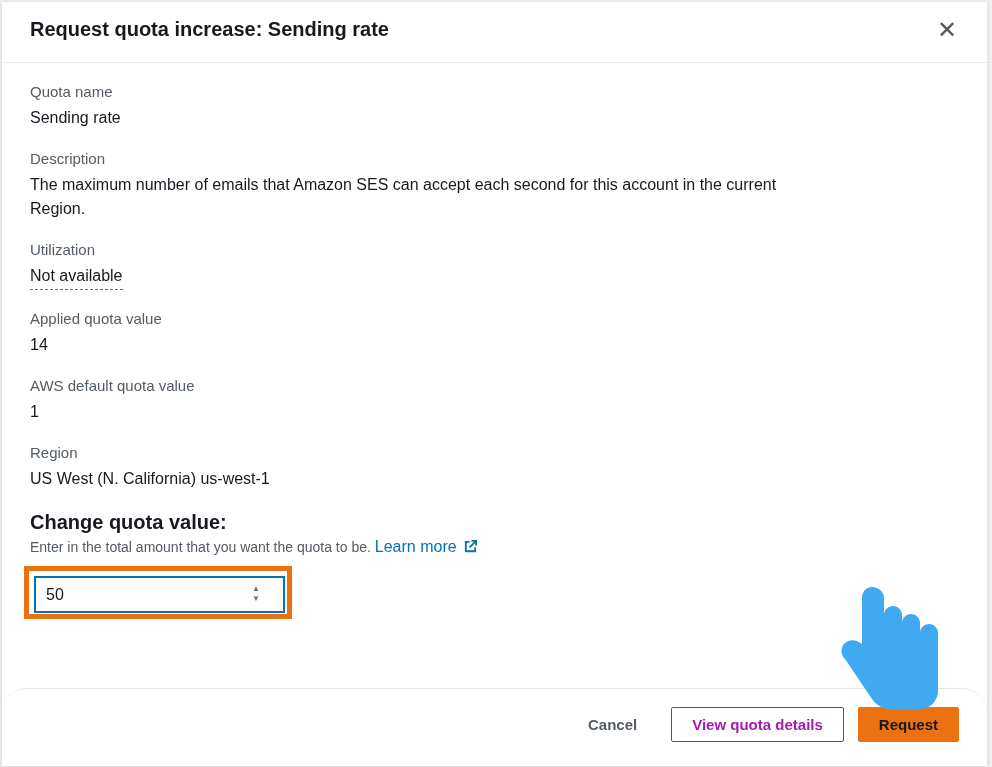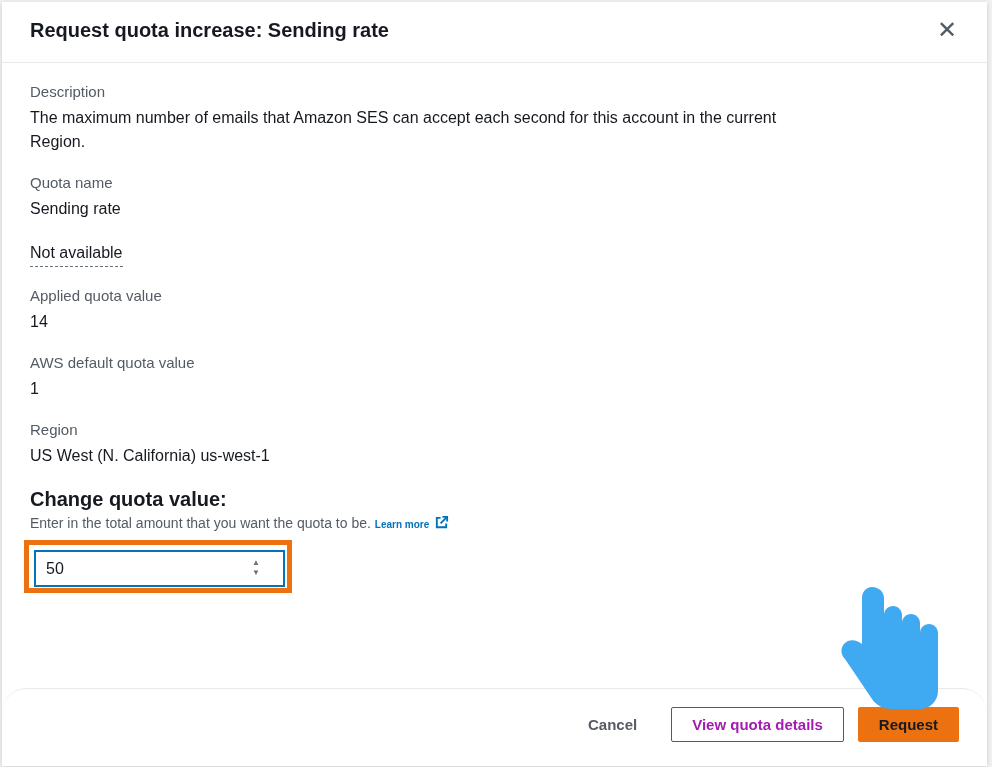--- a/index.html
+++ b/index.html
@@ -17,21 +17,20 @@
       left: 2px;
       width: 985px;
       height: 764px;
       background: #fff;
       box-shadow: 0 1px 5px rgba(0,0,0,0.15);
       display: flex;
       flex-direction: column;
     }
     .modal-header {
       display: flex;
-      align-items: center;
       justify-content: space-between;
       padding: 16px 28px 20px 28px;
       border-bottom: 1px solid #e9e9e9;
     }
     .modal-title {
       font-size: 20px;
       font-weight: 700;
       color: #16191f;
     }
     .close-btn {
@@ -71,23 +70,23 @@
       color: #16191f;
       margin-bottom: 4px;
     }
     .change-hint {
       font-size: 14px;
       color: #545b64;
       margin-bottom: 8px;
     }
     .learn-more {
       color: #0073bb;
-      font-weight: 700;
+      font-weight: 400;
       text-decoration: none;
-      font-size: 10px;
+      font-size: 16px;
     }
     .ext-icon {
       display: inline-block;
       vertical-align: -2px;
       margin-left: 2px;
     }
     .input-wrap {
       position: relative;
       width: 268px;
       padding: 6px 10px 2px 6px;
@@ -174,30 +173,31 @@
   <div class="modal-header">
     <h1 class="modal-title">Request quota increase: Sending rate</h1>
     <button class="close-btn">
       <span>✕</span>
     </button>
   </div>
 
   <div class="modal-body">
 
     <div class="field-group">
+      <div class="field-label">Quota name</div>
+      <div class="field-value">Sending rate</div>
+    </div>
+
+    <div class="field-group">
       <div class="field-label">Description</div>
       <div class="field-value" style="max-width:780px">The maximum number of emails that Amazon SES can accept each second for this account in the current Region.</div>
     </div>
 
     <div class="field-group">
-      <div class="field-label">Quota name</div>
-      <div class="field-value">Sending rate</div>
-    </div>
-
-    <div class="field-group">
+      <div class="field-label">Utilization</div>
       <div class="field-value"><span class="dotted">Not available</span></div>
     </div>
 
     <div class="field-group">
       <div class="field-label">Applied quota value</div>
       <div class="field-value">14</div>
     </div>
 
     <div class="field-group">
       <div class="field-label">AWS default quota value</div>

